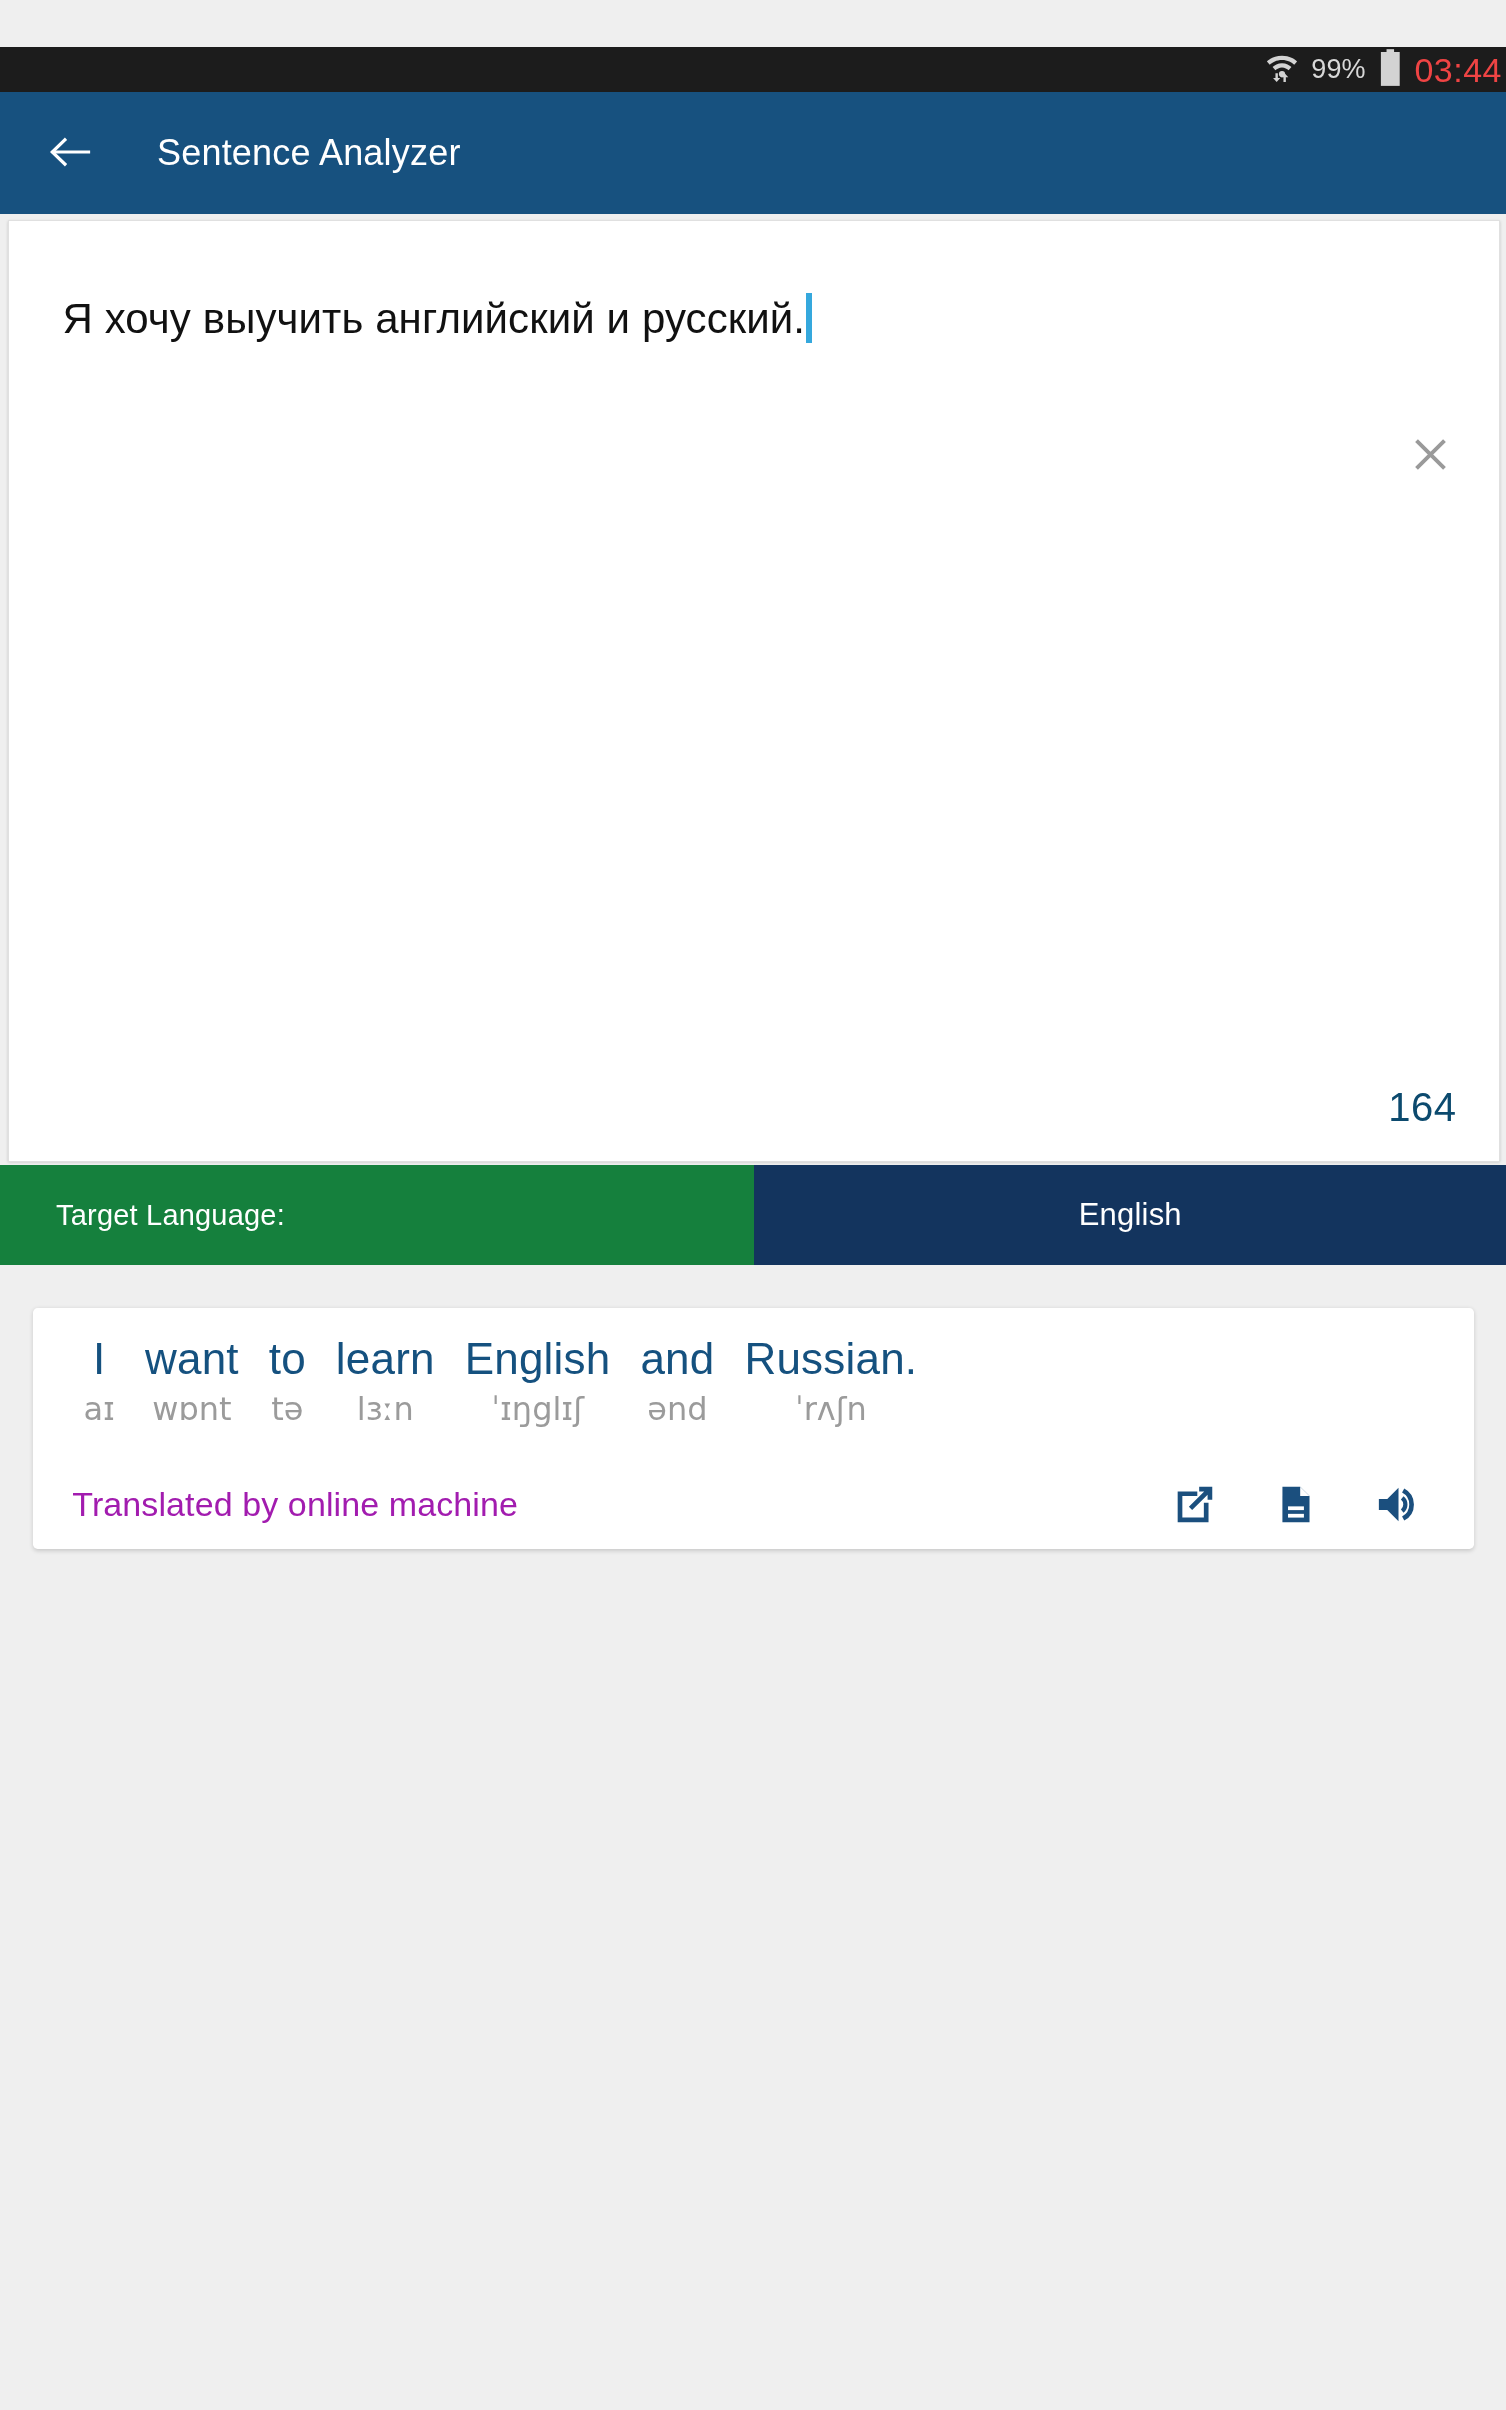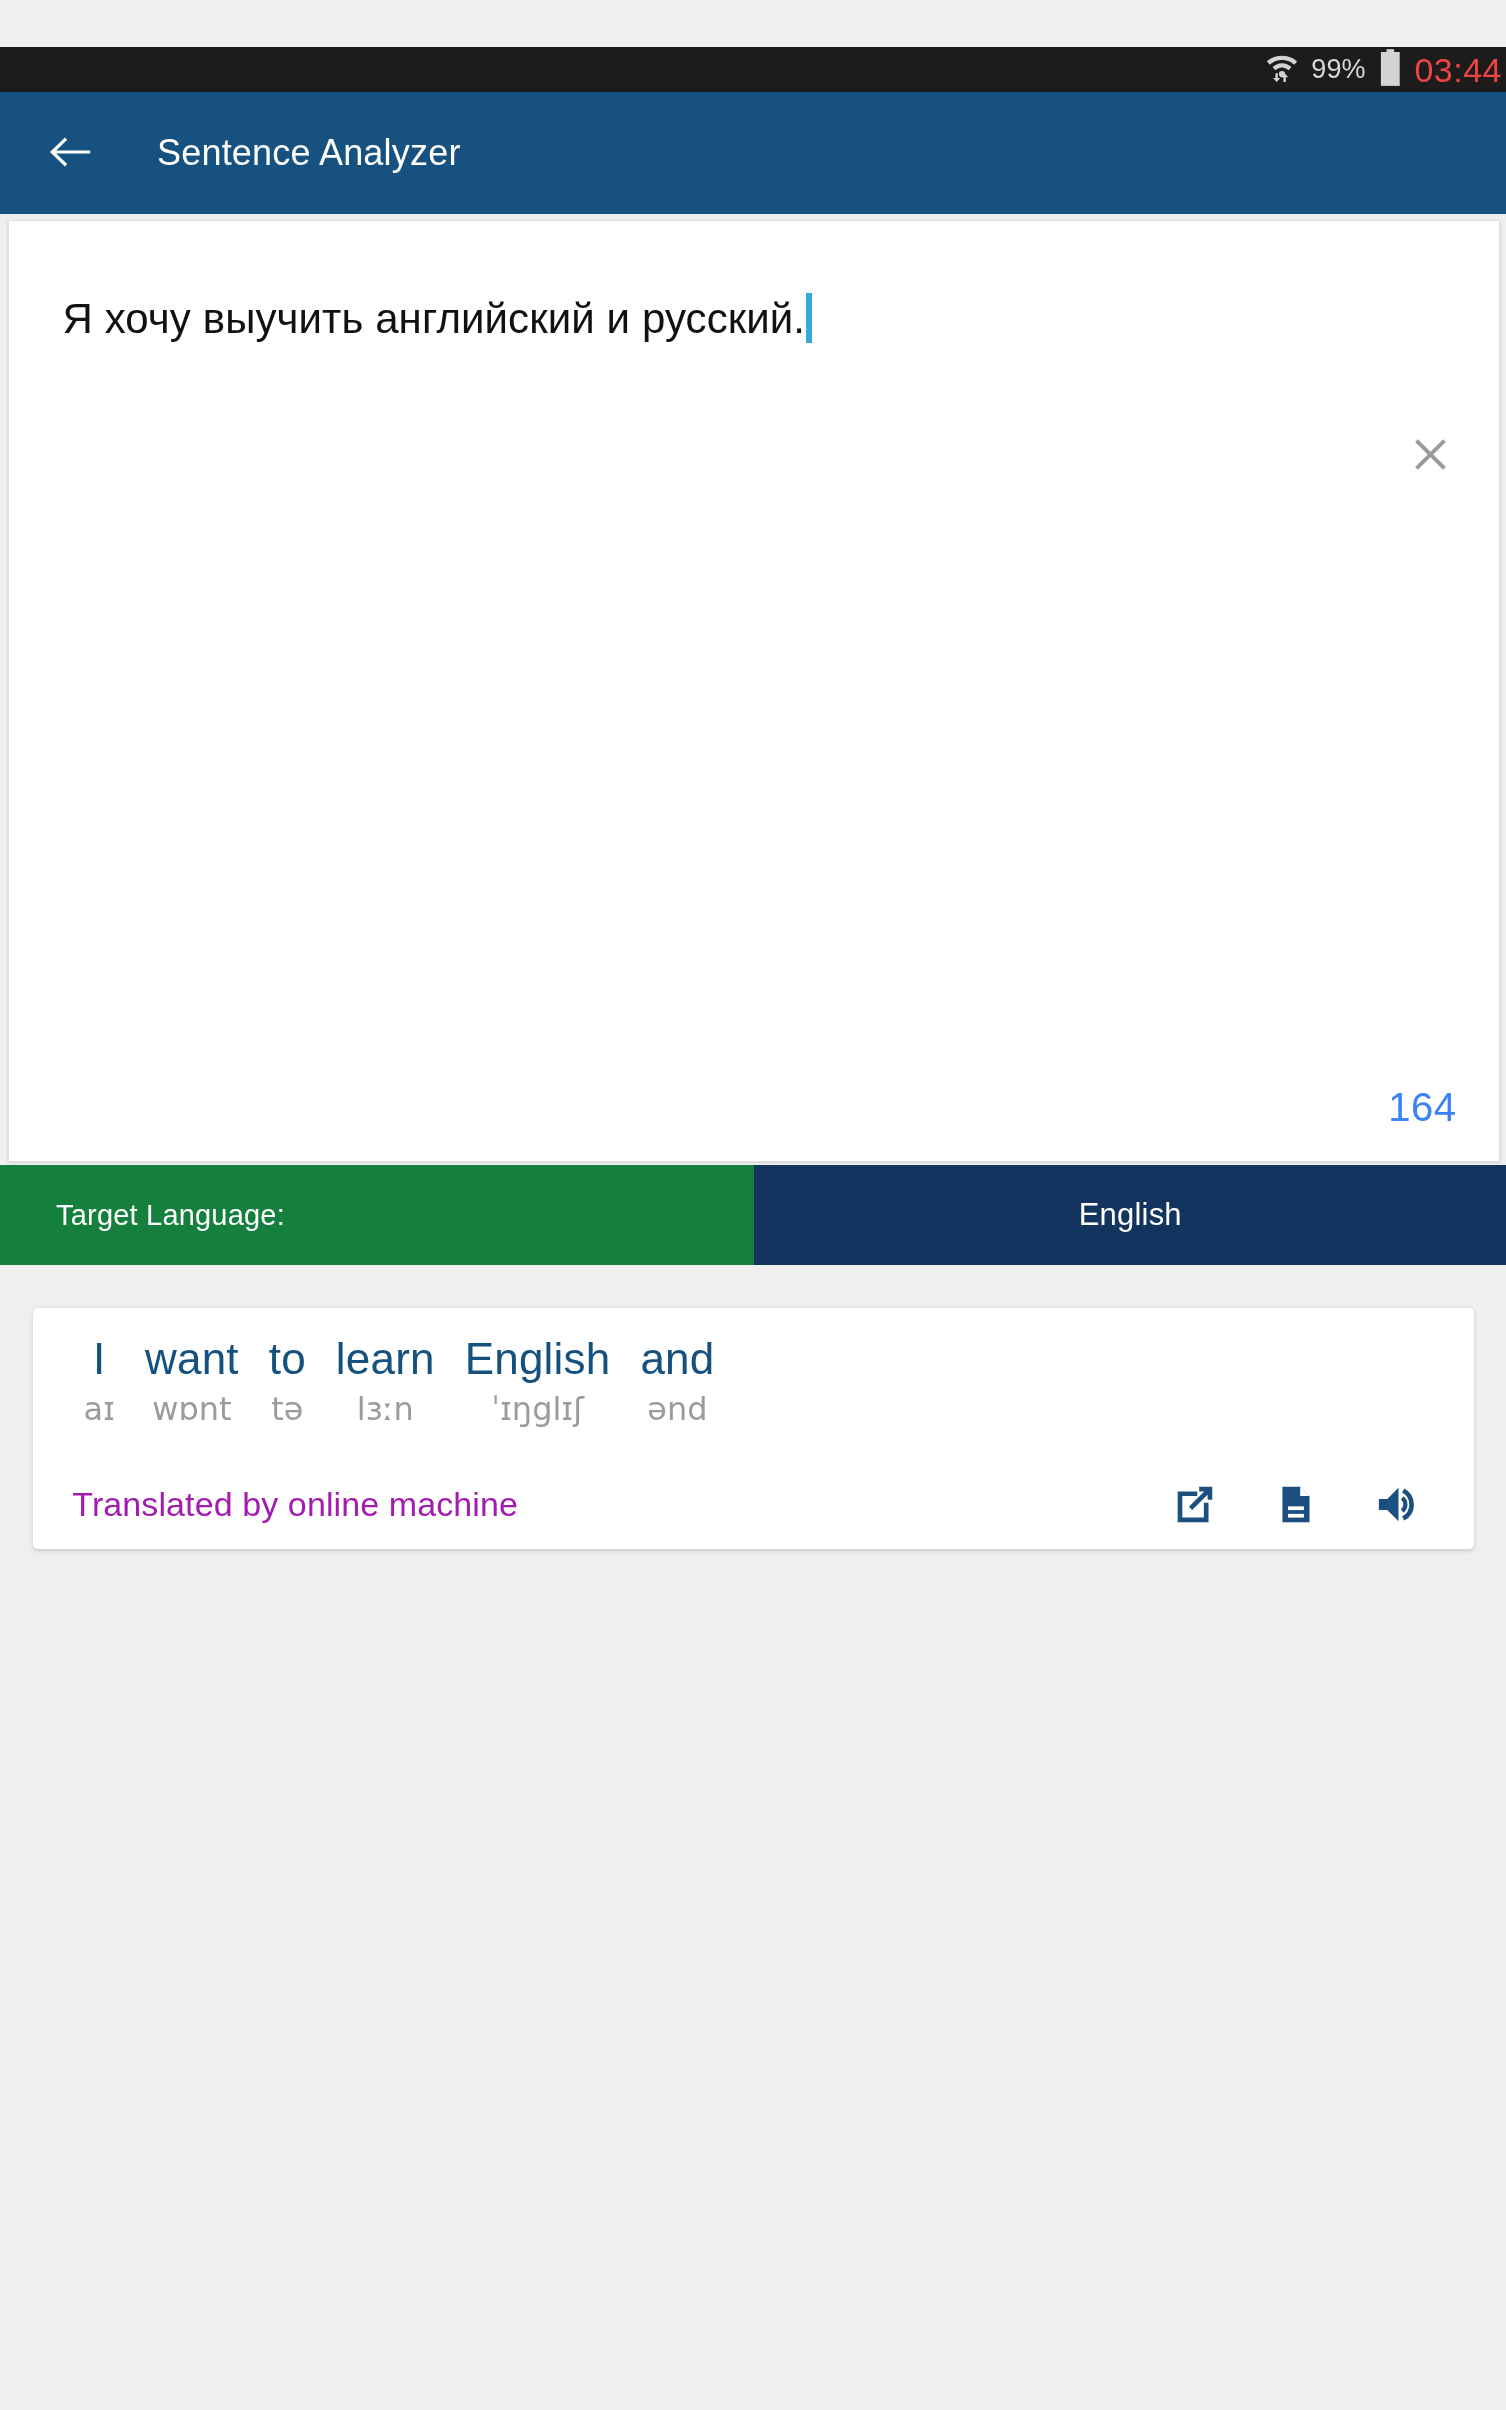--- a/index.html
+++ b/index.html
@@ -92,21 +92,21 @@
     display: flex;
     align-items: center;
     justify-content: center;
     cursor: pointer;
   }
   .char-counter {
     position: absolute;
     right: 42px;
     bottom: 31px;
     font-size: 40px;
-    color: #3b82f6;
+    color: #0c4a6e;
     letter-spacing: 0.5px;
   }
 
   
   .target-bar {
     display: flex;
     height: 100px;
     margin-top: 3.8px;
   }
   .target-label-cell {
@@ -269,20 +269,24 @@
       <span class="word">learn</span>
       <span class="ipa">lɜːn</span>
     </div>
     <div class="word-unit">
       <span class="word">English</span>
       <span class="ipa">ˈɪŋglɪʃ</span>
     </div>
     <div class="word-unit">
       <span class="word">and</span>
       <span class="ipa">ənd</span>
+    </div>
+    <div class="word-unit">
+      <span class="word">Russian.</span>
+      <span class="ipa">ˈrʌʃn</span>
     </div>
   </div>
 
   <div class="result-footer">
     <span class="result-source">Translated by online machine</span>
     <div class="result-actions">
       <span class="action-icon">
         <svg width="43" height="43" viewBox="0 0 46 46">
           <path d="M5 9 L26 9 L26 14 L10 14 L10 37 L33 37 L33 21 L38 21 L38 42 L5 42 Z" fill="#1b4f7e"></path>
           <path d="M42 4 L42 18 L37 18 L37 12.6 L20.5 29 L17 25.5 L33.4 9 L28 9 L28 4 Z" fill="#1b4f7e"></path>

